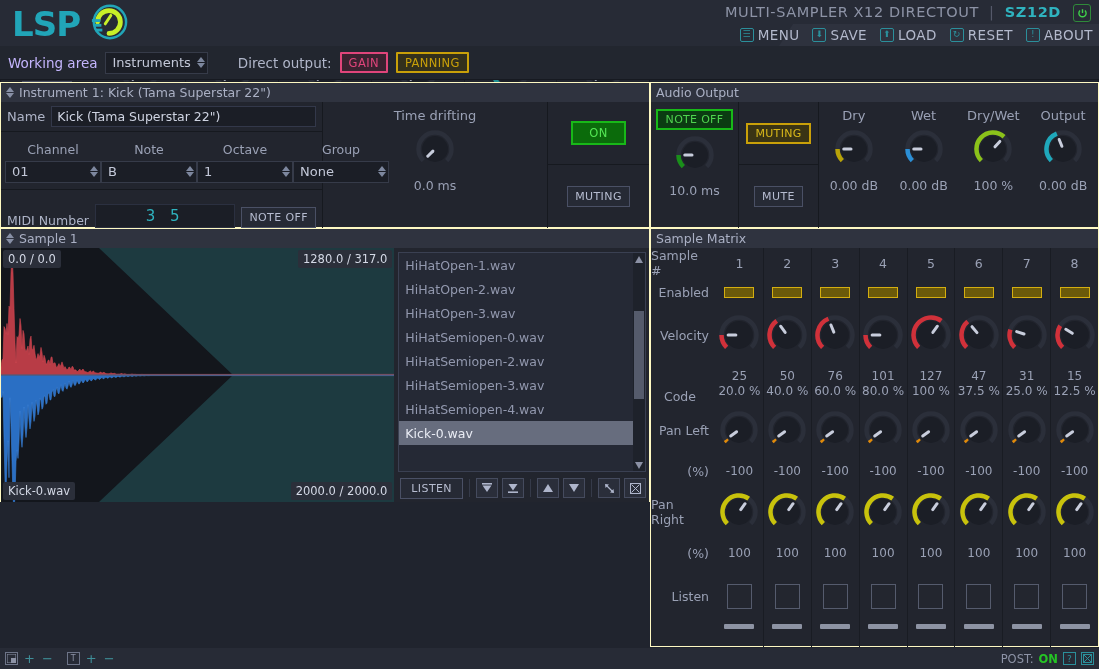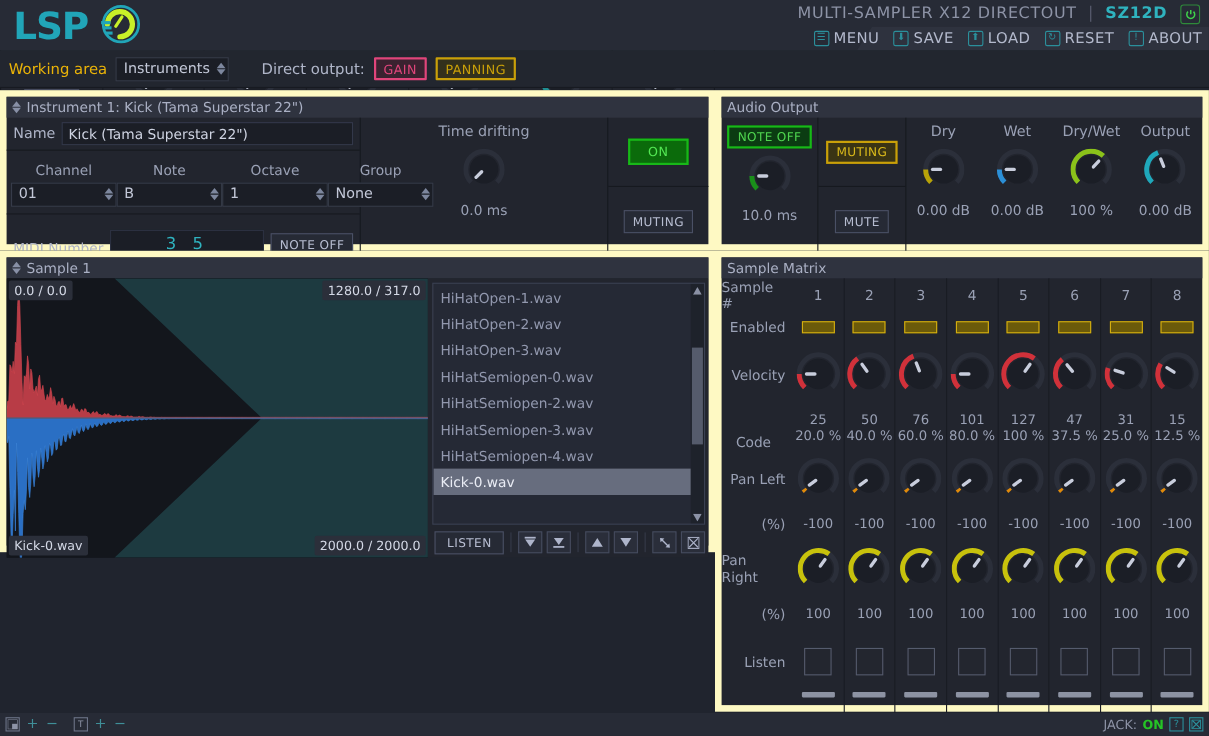--- a/index.html
+++ b/index.html
@@ -53,42 +53,42 @@
     background: #2e323e;
     clip-path: polygon(14px 0, 100% 0, 100% 100%, 0 100%);
   }
 
   
   .wabar {
     position: absolute; left: 0; top: 46px; width: 1099px; height: 34px;
     background: #22262f; display: flex; align-items: center; padding-left: 8px;
     gap: 8px; border-bottom: 1px solid #171a21;
   }
-  .wa-label { font-size: 13.5px; color: #eab308; }
+  .wa-label { font-size: 13.5px; color: #c4b5fd; }
   .combo {
     background: #1b1e26; border: 1px solid #363b49; height: 22px;
     display: flex; align-items: center; padding: 0 2px 0 6px;
     font-size: 13px; color: #c3c8d8; min-width: 96px; justify-content: space-between;
   }
   .spin { display:inline-flex; flex-direction:column; gap:1px; margin-left:6px; }
   .spin i {
     width:0;height:0;border-left:4px solid transparent;border-right:4px solid transparent;
   }
   .spin i.up { border-bottom: 5px solid #7d879e; }
   .spin i.dn { border-top: 5px solid #7d879e; }
   .do-label { font-size: 13.5px; color: #b0b6c9; margin-left: 22px; }
   .tagbtn {
     height: 21px; padding: 0 7px; display:flex; align-items:center;
     font-size: 11.5px; letter-spacing:.4px; border-radius: 1px;
   }
   .tag-gain { border: 2px solid #e0457b; color: #e0457b; background: #3a2230; }
   .tag-pan  { border: 2px solid #c9a009; color: #c9a009; background: #33301c; }
 
   
-  .panel { position: absolute; background: #22252e; border: 6px solid #fef9c3; }
+  .panel { position: absolute; background: #22252e; border: 1px solid #fef9c3; }
   .panel-title {
     height: 19px; background: #2f333f; display: flex; align-items: center;
     padding-left: 5px; gap: 5px; font-size: 12.5px; color: #aab0c4;
   }
   .updn { display:inline-flex; flex-direction:column; gap:1px; }
   .updn i { width:0;height:0;border-left:4px solid transparent;border-right:4px solid transparent; }
   .updn i.up { border-bottom:5px solid #8890a6; }
   .updn i.dn { border-top:5px solid #8890a6; }
 
   
@@ -1021,21 +1021,21 @@
           <rect x="4" y="4" width="5" height="5" fill="#8d93a6"></rect>
         </svg>
     </span>
     <span class="sb-pm">+</span>
     <span class="sb-pm">−</span>
     <span class="sb-ic" style="margin-left:8px">T</span>
     <span class="sb-pm">+</span>
     <span class="sb-pm">−</span>
   </div>
   <div class="sb-right">
-    <span>JACK:</span>
+    <span>POST:</span>
     <span class="sb-on">ON</span>
     <span class="sb-box">?</span>
     <span class="sb-box">
       <svg width="9" height="9" viewBox="0 0 9 9">
           <rect x="0.5" y="0.5" width="8" height="8" fill="none" stroke="#2b8f9b" stroke-width="1"></rect>
           <path d="M1 1 L8 8 M8 1 L1 8" stroke="#2b8f9b" stroke-width="1"></path>
         </svg>
     </span>
   </div>
 </div>

